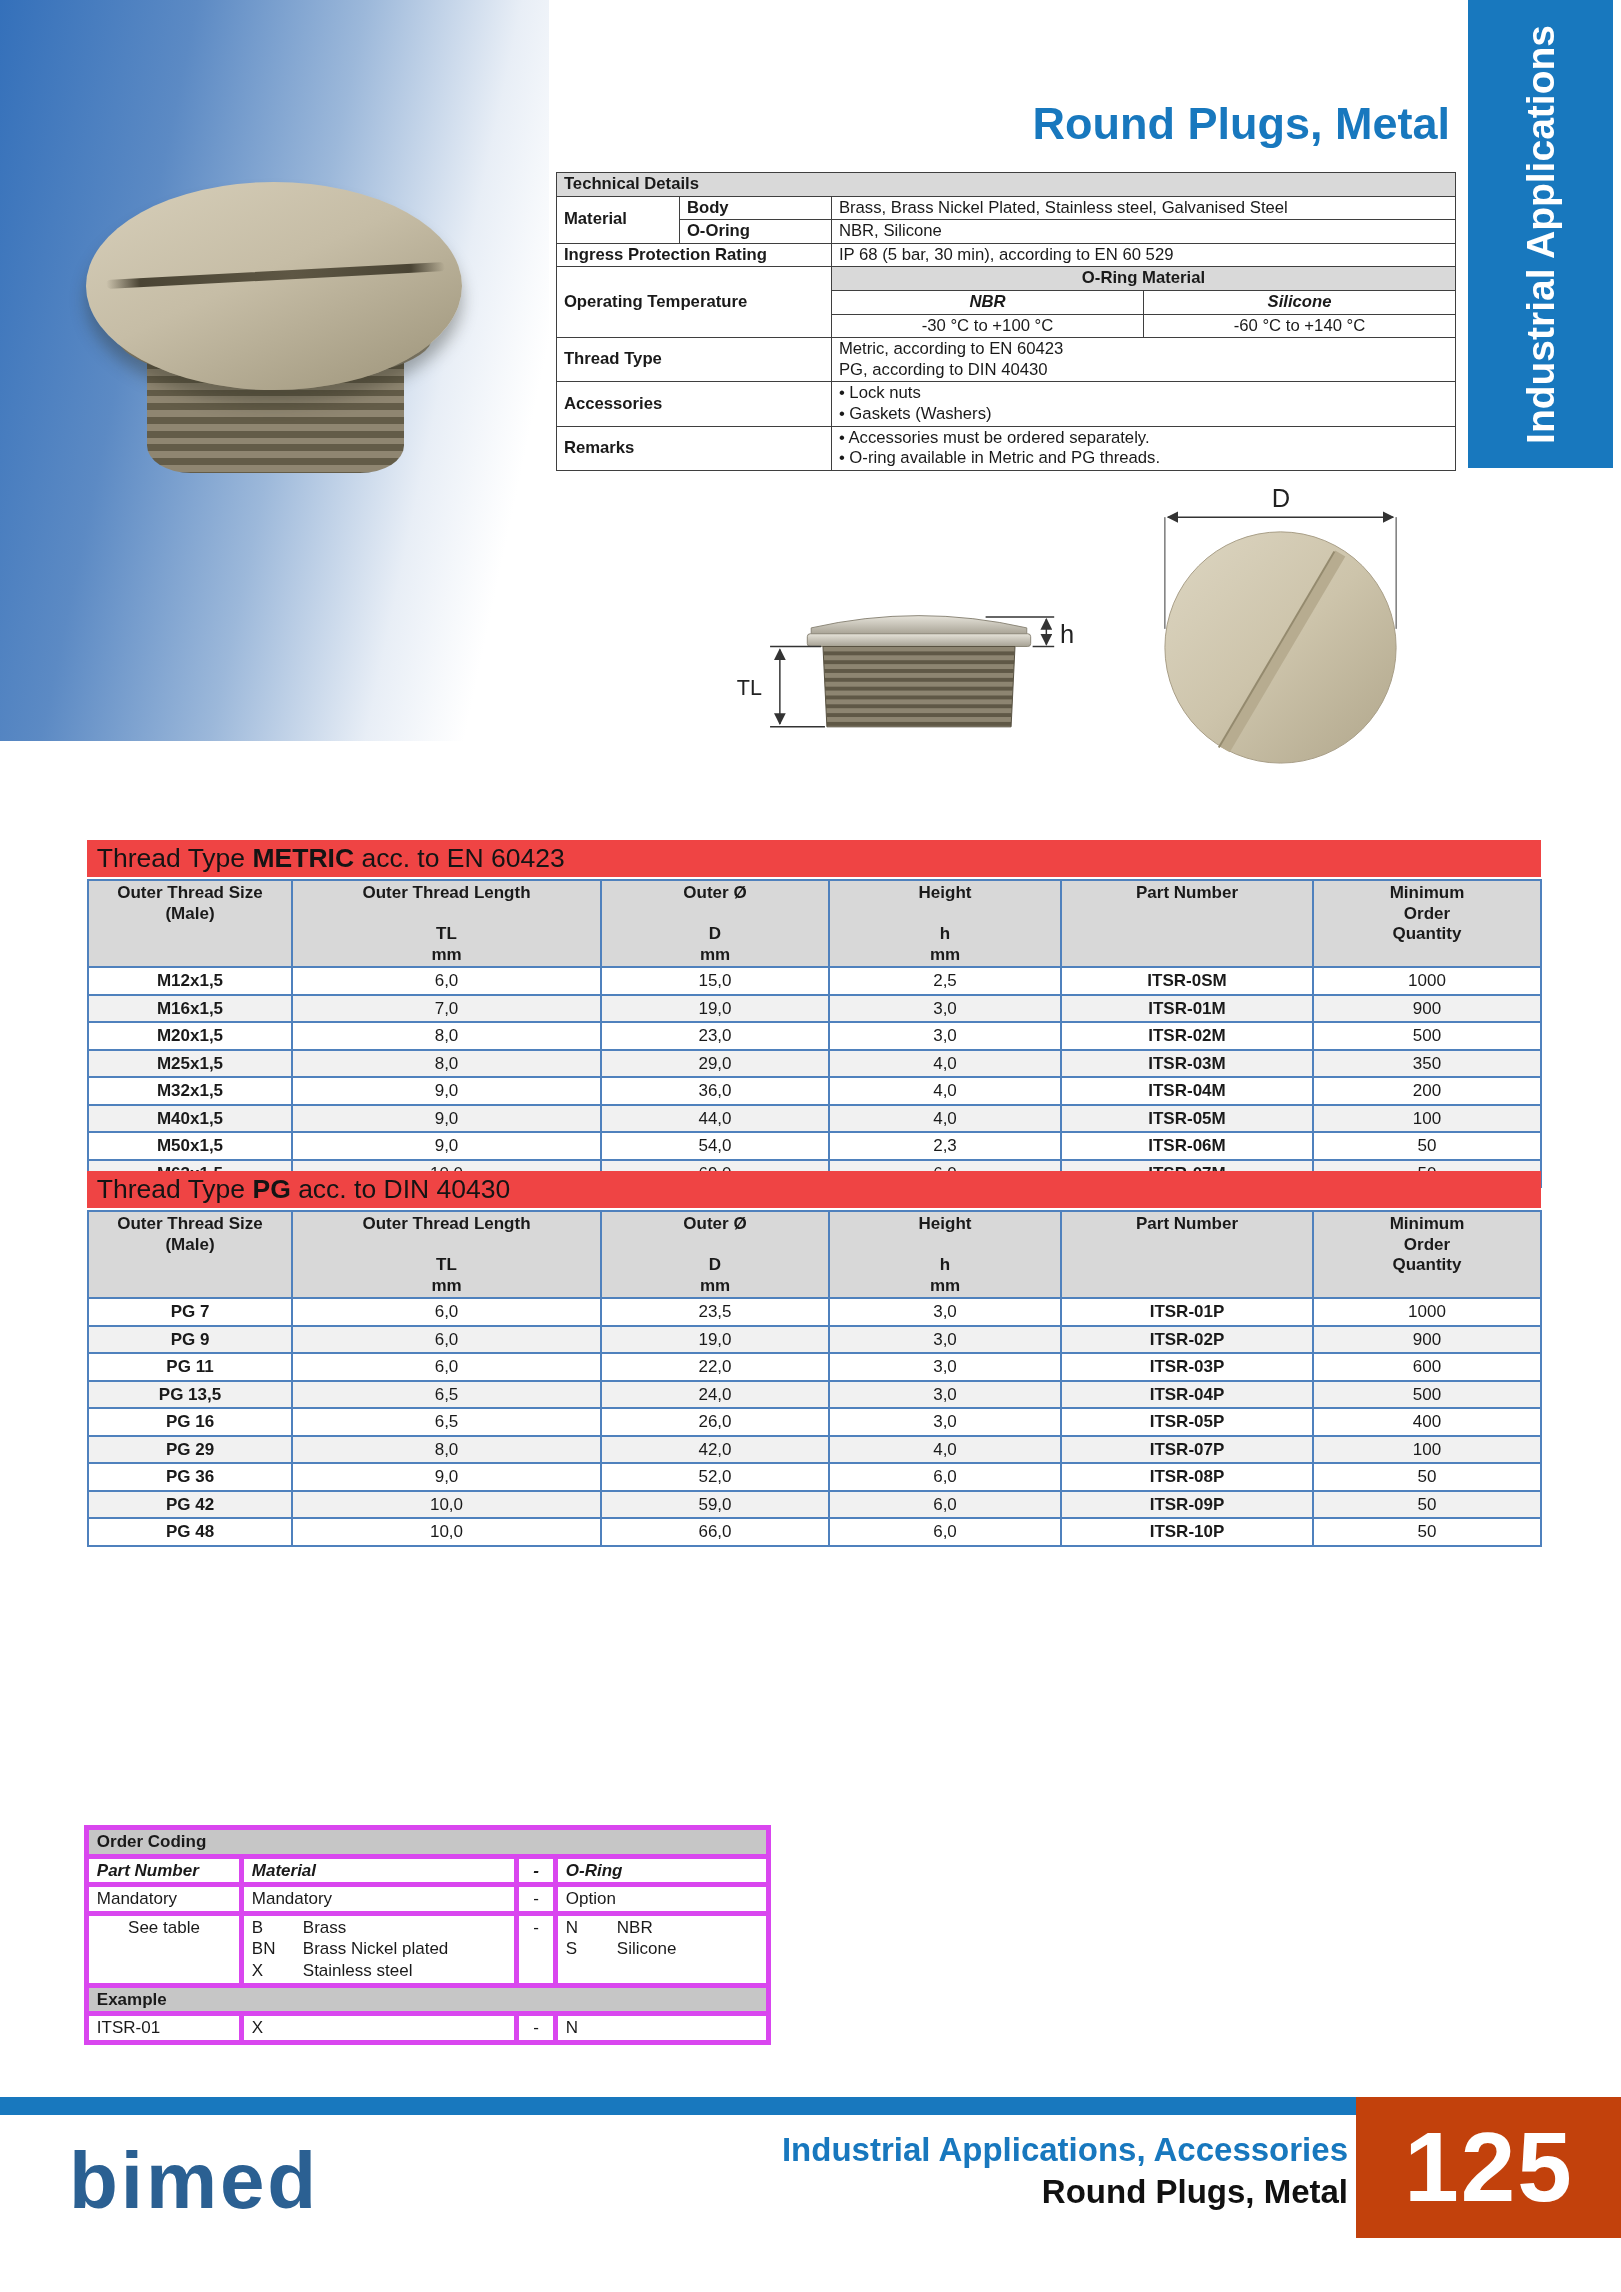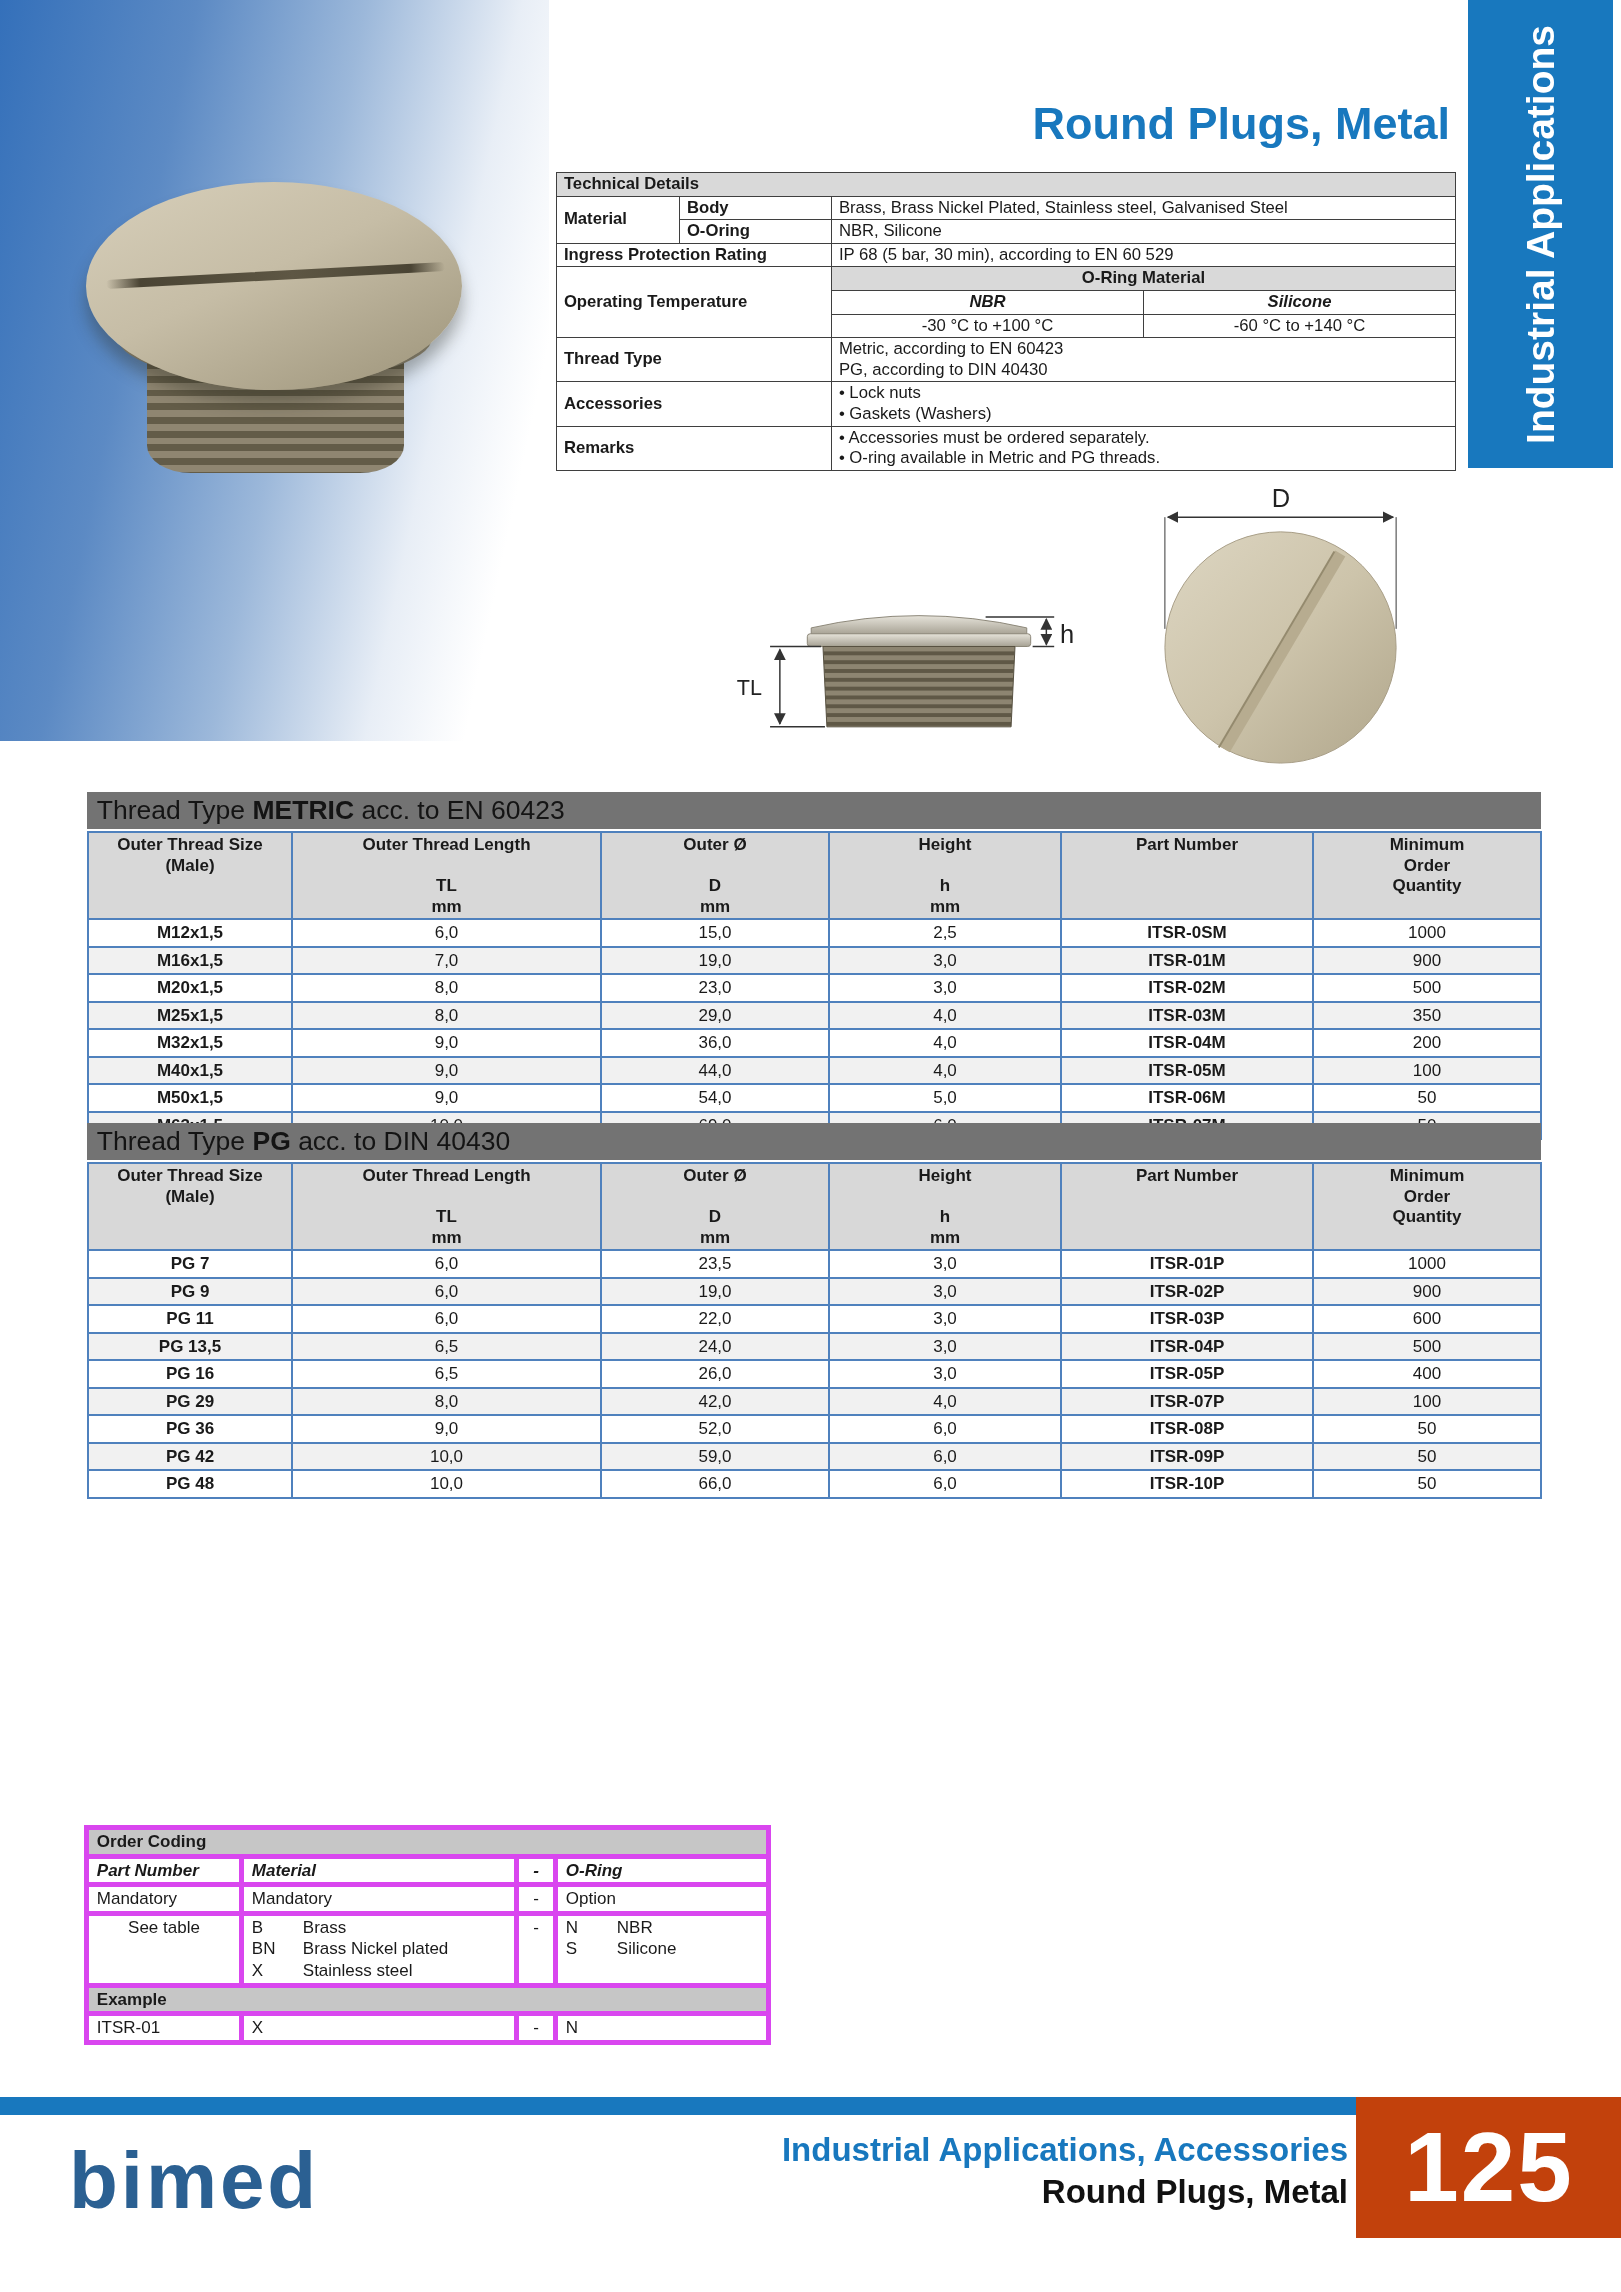--- a/index.html
+++ b/index.html
@@ -41,22 +41,22 @@
   .tech .bi{font-weight:bold;font-style:italic;text-align:center;}
   .tech .ml span{display:block;}
 
   
   .drawing{position:absolute;left:725px;top:470px;}
   .dim-text{font-family:"Liberation Sans",sans-serif;font-size:26px;fill:#222;}
 
   
   .section{position:absolute;left:87px;width:1454px;}
   .sec-metric{top:792px;} .sec-pg{top:1123px;}
-  .section-bar{height:37px;line-height:37px;background:#737373;color:#141414;font-size:26.5px;
-               padding-left:9.8px;box-sizing:border-box;}
+  .section-bar{height:37px;line-height:37px;background:#ef4444;color:#141414;font-size:26.5px;
+               padding-left:9.8px;box-sizing:border-box;margin-top:48px;}
   .section-bar b{font-weight:bold;}
   .dt{width:100%;border-collapse:collapse;table-layout:fixed;text-align:center;
       font-size:17px;margin-top:2px;}
   .dt th,.dt td{border:2px solid #4f81bd;}
   .dt th{background:#d8d8d8;font-weight:bold;vertical-align:top;padding-top:2px;}
   .dt .hl{height:20.6px;line-height:20.6px;}
   .dt td{height:23.5px;background:#fff;}
   .dt tbody tr:nth-child(even) td{background:#f1f1f1;}
   .dt td:first-child,.dt td:nth-child(5){font-weight:bold;}
 
@@ -300,21 +300,21 @@
           <td>9,0</td>
           <td>44,0</td>
           <td>4,0</td>
           <td>ITSR-05M</td>
           <td>100</td>
         </tr>
         <tr>
           <td>M50x1,5</td>
           <td>9,0</td>
           <td>54,0</td>
-          <td>5,0</td>
+          <td>2,3</td>
           <td>ITSR-06M</td>
           <td>50</td>
         </tr>
         <tr>
           <td>M63x1,5</td>
           <td>10,0</td>
           <td>69,0</td>
           <td>6,0</td>
           <td>ITSR-07M</td>
           <td>50</td>

